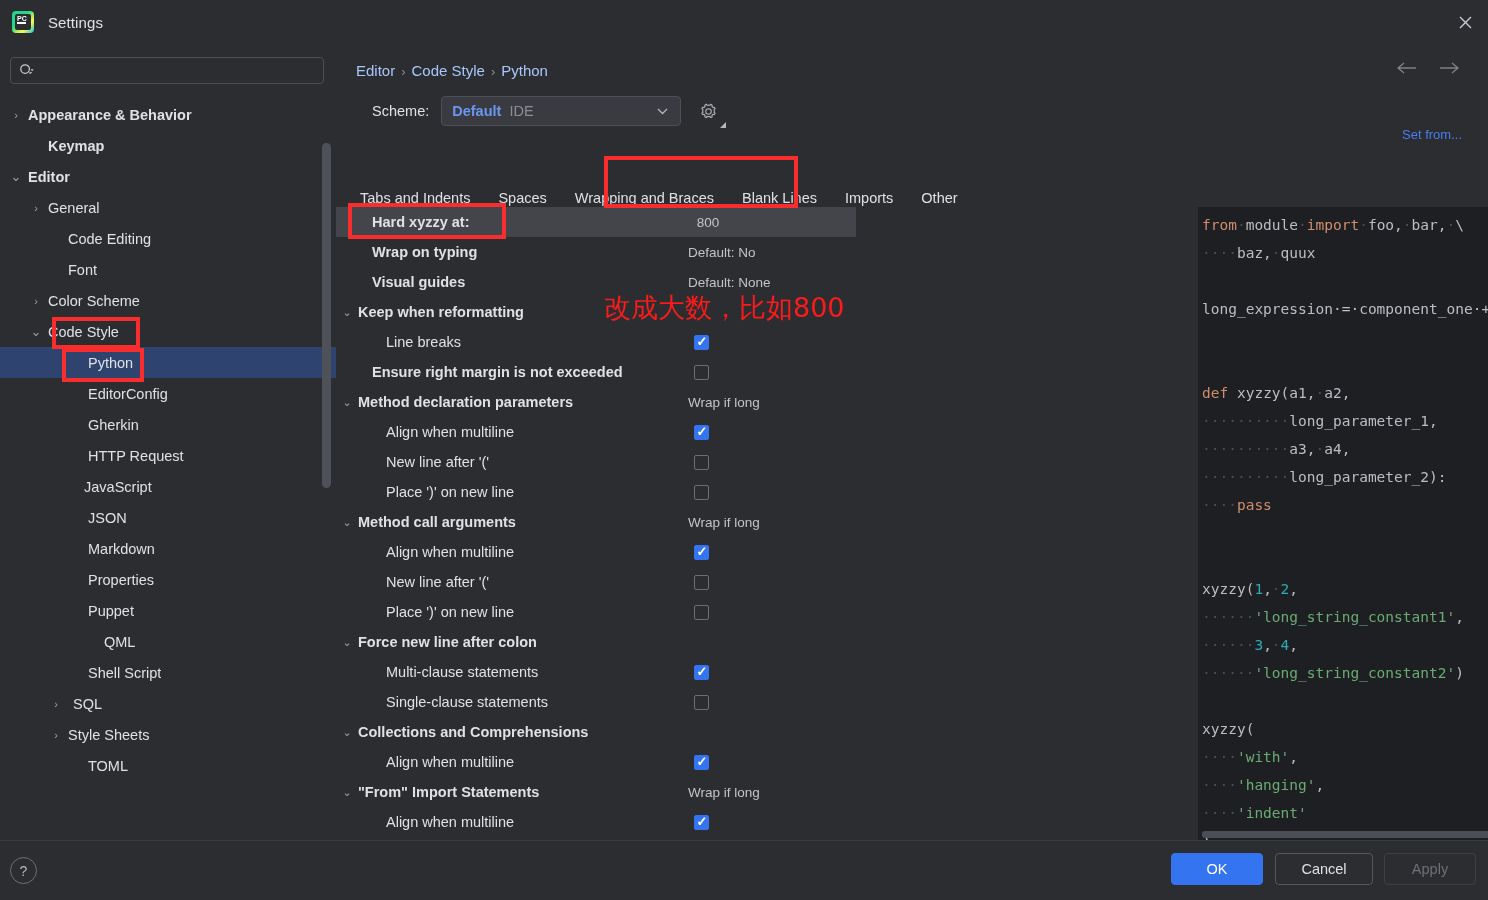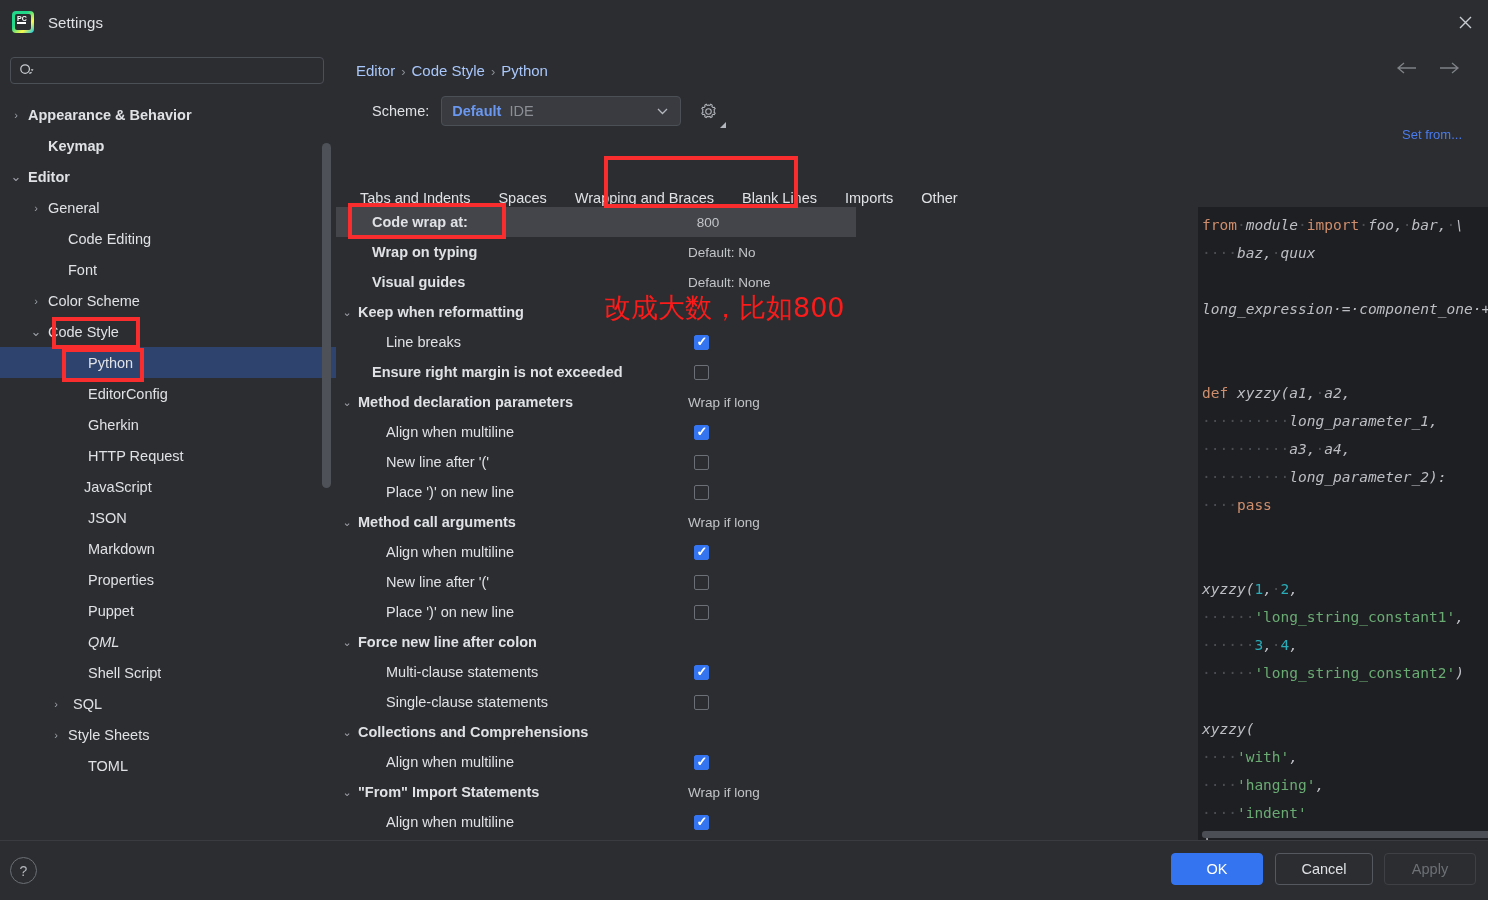--- a/index.html
+++ b/index.html
@@ -159,21 +159,21 @@
   .preview {
     position: absolute; left: 862px; top: 163px; width: 626px; height: 633px;
     background: #1e1f22; overflow: hidden;
     font-family: "DejaVu Sans Mono", monospace; font-size: 14.5px;
   }
   .code {
     position: absolute; left: 4px; top: 4px; white-space: pre;
     line-height: 28px;
   }
   .code .kw { color: #cf8e6d; }
-  .code .pl { color: #bcbec4; font-style: italic; }
+  .code .pl { color: #bcbec4; }
   .code .num { color: #2aacb8; }
   .code .str { color: #6aab73; }
   .code .dot { color: #4a4d52; }
   .prev-hscroll {
     position: absolute; left: 4px; bottom: 2px; width: 326px; height: 7px;
     background: #4b4e54; border-radius: 3px;
   }
 
   
   .bottombar {
@@ -299,21 +299,21 @@
         <div class="tree-row">
           <span class="arrow" style="margin-left: 68px;"></span>
           <span class="lbl" style="margin-left: 4px;">Properties</span>
         </div>
         <div class="tree-row">
           <span class="arrow" style="margin-left: 68px;"></span>
           <span class="lbl" style="margin-left: 4px;">Puppet</span>
         </div>
         <div class="tree-row">
           <span class="arrow" style="margin-left: 68px;"></span>
-          <span class="lbl" style="margin-left: 4px; font-style: italic;">QML</span>
+          <span class="lbl" style="margin-left: 20px;">QML</span>
         </div>
         <div class="tree-row">
           <span class="arrow" style="margin-left: 68px;"></span>
           <span class="lbl" style="margin-left: 4px;">Shell Script</span>
         </div>
         <div class="tree-row">
           <span class="arrow" style="margin-left: 48px;">›</span>
           <span class="lbl" style="margin-left: 9px;">SQL</span>
         </div>
         <div class="tree-row">
@@ -375,21 +375,21 @@
         <div class="tab active">Wrapping and Braces</div>
         <div class="tab">Blank Lines</div>
         <div class="tab">Imports</div>
         <div class="tab">Other</div>
       </div>
 
     <div class="settings-panel">
       <div id="srows">
           <div class="srow sel grp">
             <span class="chev" style="margin-left: 14px;"></span>
-            <span class="sname">Code wrap at:</span>
+            <span class="sname">Hard xyzzy at:</span>
             <span class="sval num">800</span>
           </div>
           <div class="srow grp">
             <span class="chev" style="margin-left: 14px;"></span>
             <span class="sname">Wrap on typing</span>
             <span class="sval">Default: No</span>
           </div>
           <div class="srow grp">
             <span class="chev" style="margin-left: 14px;"></span>
             <span class="sname">Visual guides</span>

